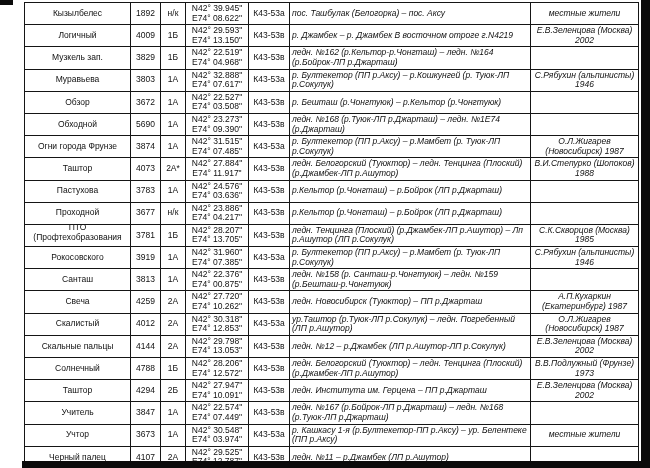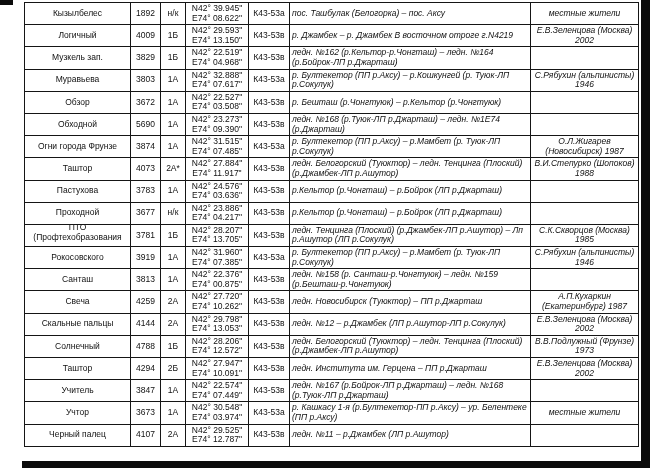--- a/index.html
+++ b/index.html
@@ -230,20 +230,32 @@
       <td class="c-grade">2А</td>
       <td class="c-coord">
         <div>N42° 27.720"</div>
         <div>E74° 10.262"</div>
       </td>
       <td class="c-sheet">К43-53в</td>
       <td class="c-route">ледн. Новосибирск (Туюктор) – ПП р.Джарташ</td>
       <td class="c-first">А.П.Кухаркин (Екатеринбург) 1987</td>
     </tr>
 
+    <tr>
+      <td class="c-name"><span class="nm">Скалистый</span></td>
+      <td class="c-alt">4012</td>
+      <td class="c-grade">2А</td>
+      <td class="c-coord">
+        <div>N42° 30.318"</div>
+        <div>E74° 12.853"</div>
+      </td>
+      <td class="c-sheet">К43-53а</td>
+      <td class="c-route">ур.Таштор (р.Туюк-ЛП р.Сокулук) – ледн. Погребенный (ЛП р.Ашутор)</td>
+      <td class="c-first">О.Л.Жигарев (Новосибирск) 1987</td>
+    </tr>
 
     <tr>
       <td class="c-name"><span class="nm">Скальные пальцы</span></td>
       <td class="c-alt">4144</td>
       <td class="c-grade">2А</td>
       <td class="c-coord">
         <div>N42° 29.798"</div>
         <div>E74° 13.053"</div>
       </td>
       <td class="c-sheet">К43-53в</td>

